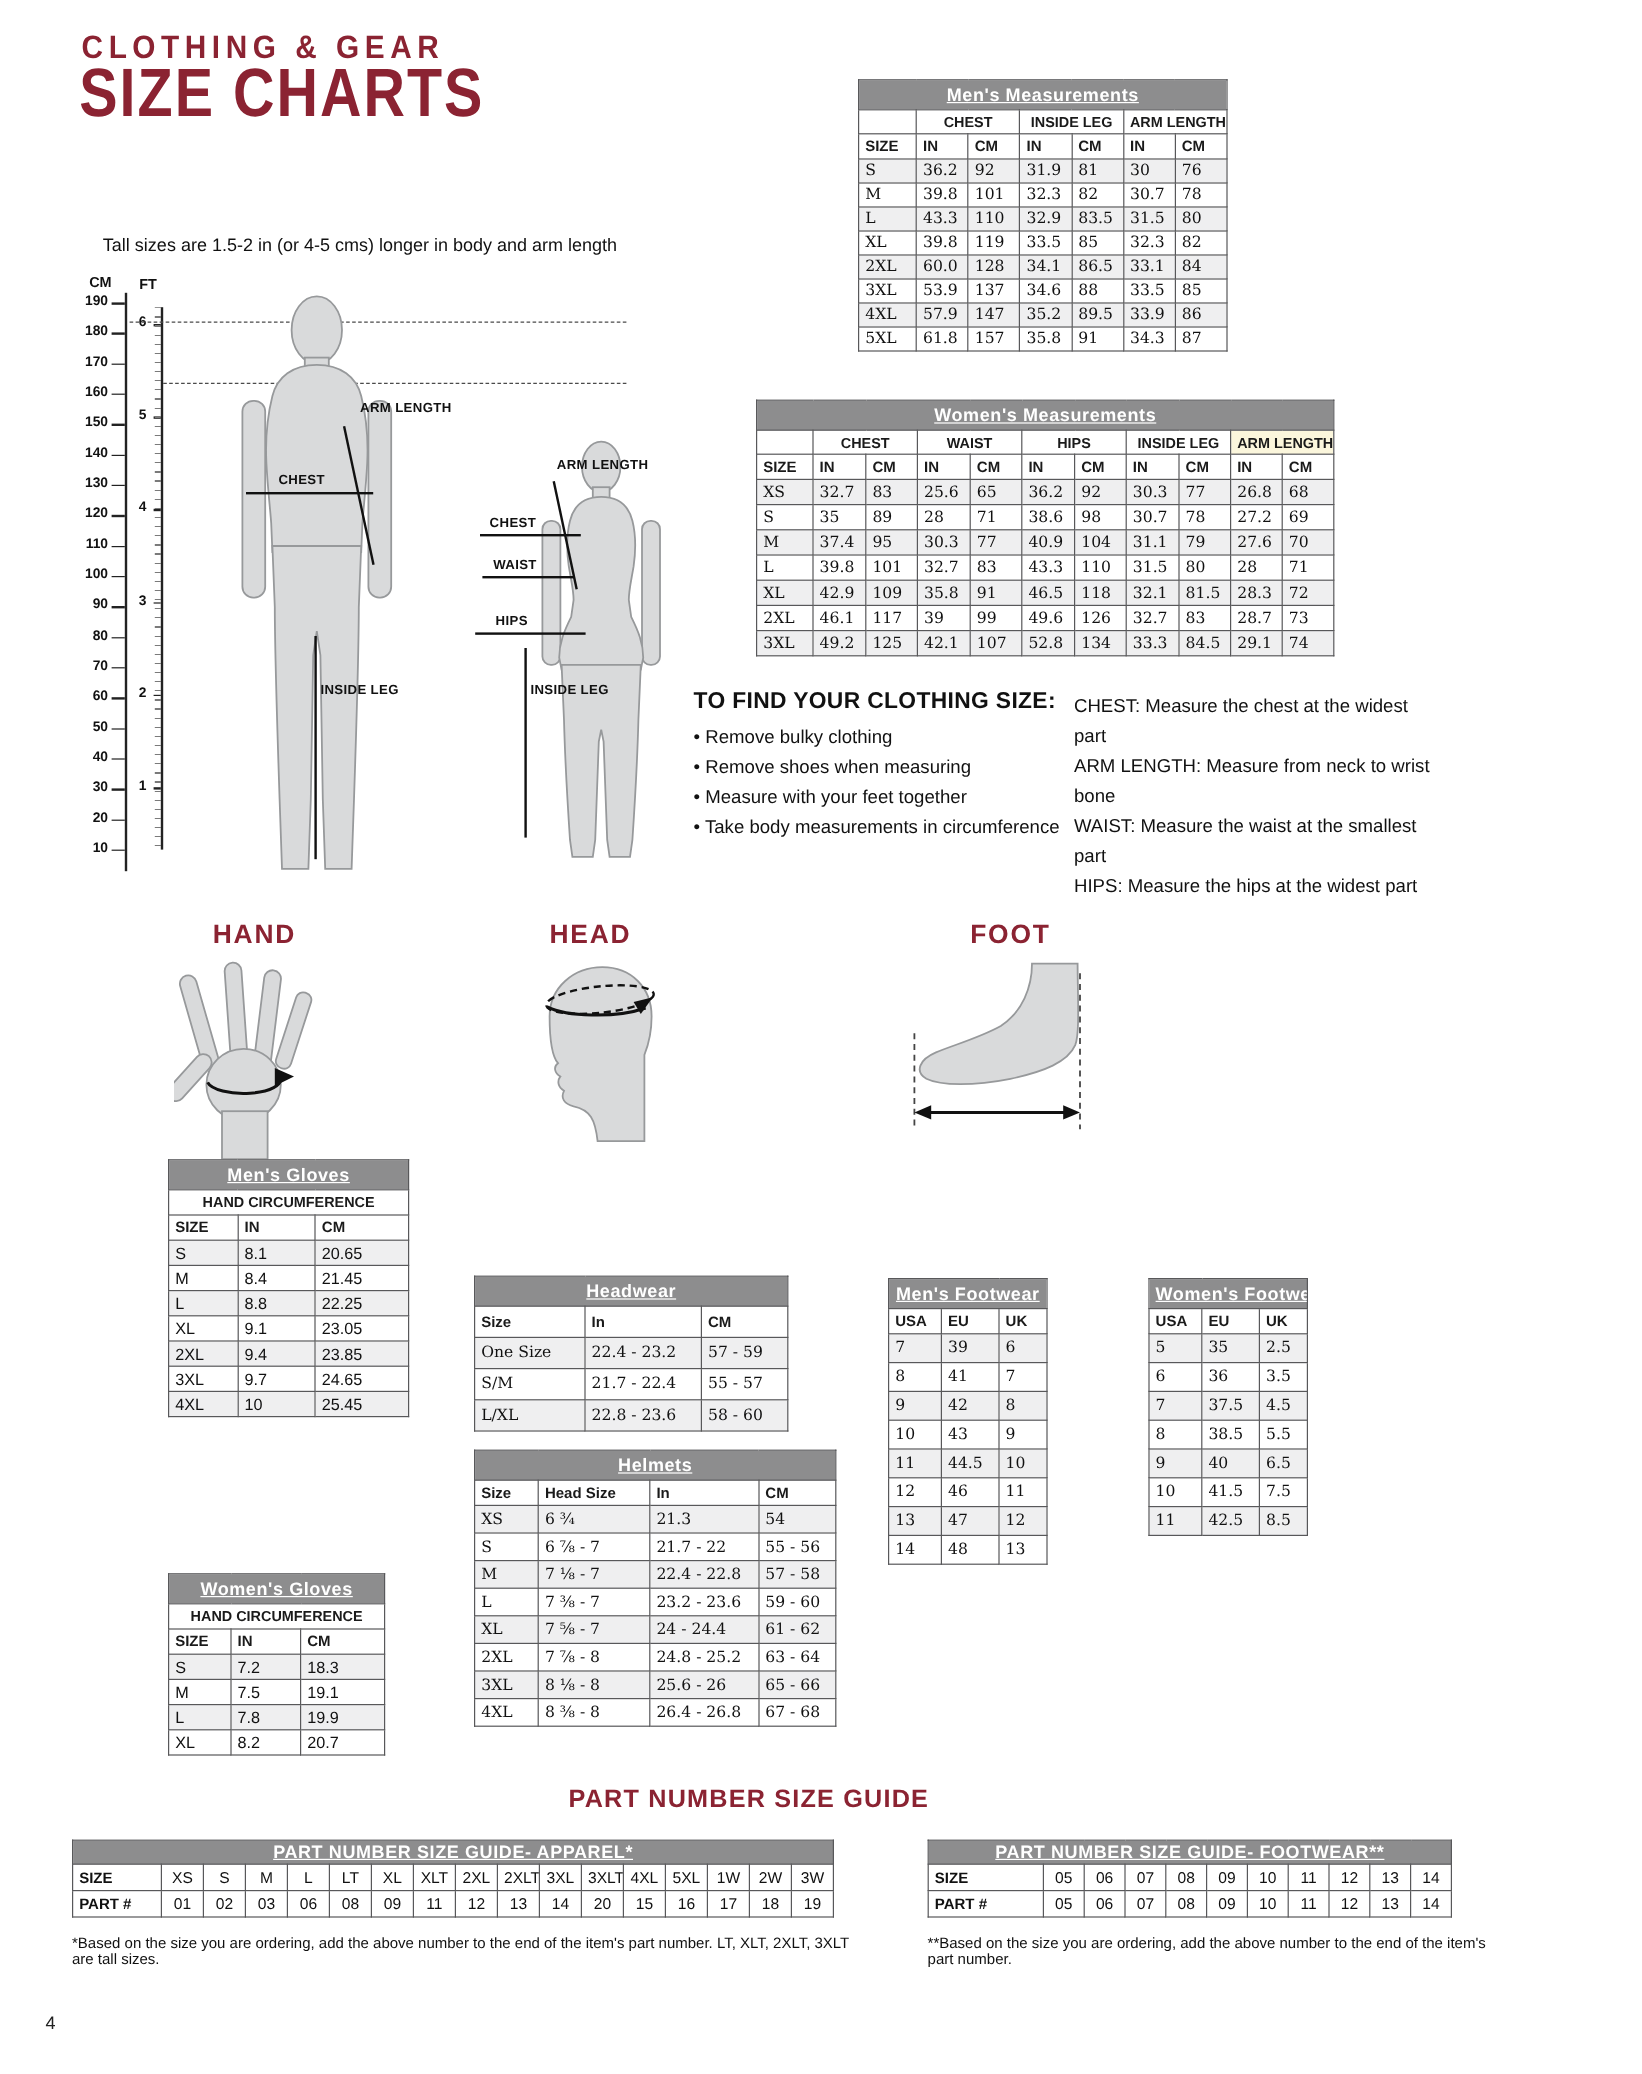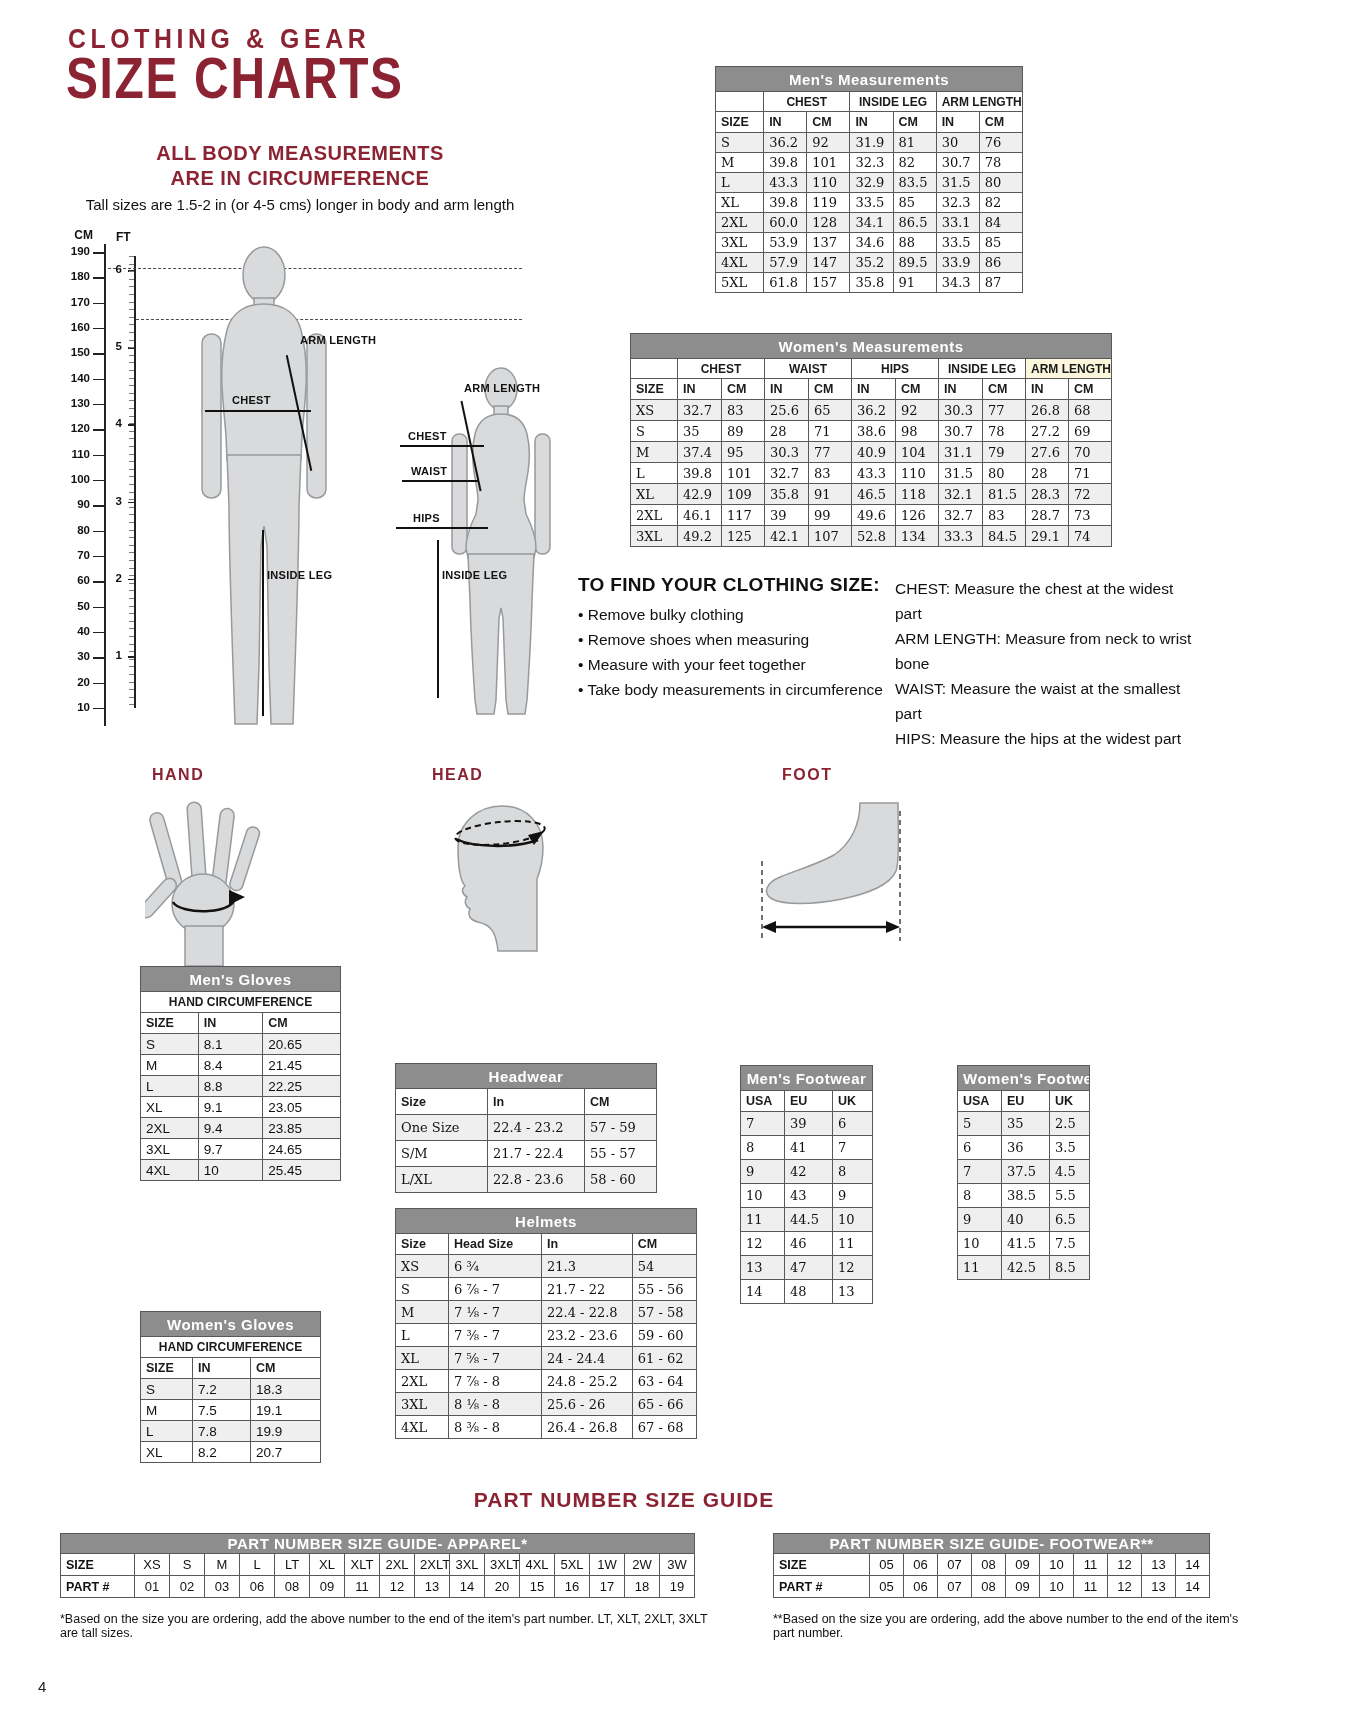--- a/index.html
+++ b/index.html
@@ -36,30 +36,30 @@
 
   
   #howto{position:absolute;left:578px;top:574px;width:310px;}
   #howto .h{font-size:19px;font-weight:700;letter-spacing:.3px;margin-bottom:6px;color:#111;}
   #howto .li-item{font-size:15.5px;font-weight:500;line-height:25px;color:#111;}
   #howto .li-item::before{content:"• ";}
   #defs{position:absolute;left:895px;top:576px;width:305px;}
   #defs .li-item{font-size:15.5px;font-weight:500;line-height:25px;color:#111;}
 
   
-  .sechead{position:absolute;width:120px;text-align:left;color:var(--maroon);
-           font-weight:800;font-size:16px;letter-spacing:1.5px;}
+  .sechead{position:absolute;width:120px;text-align:center;color:var(--maroon);
+           font-weight:800;font-size:22px;letter-spacing:1.5px;}
 
   
   .thost{position:absolute;}
   table.sizetable{border-collapse:collapse;table-layout:fixed;width:100%;}
   .sizetable th,.sizetable td{border:1px solid var(--line);padding:1px 5px;box-sizing:border-box;
       overflow:hidden;white-space:nowrap;text-align:left;font-weight:normal;}
   .sizetable .ttl{background:var(--grey);color:#fff;text-align:center;font-weight:700;
-      font-size:15px;height:25px;letter-spacing:.5px;}
+      font-size:15px;height:25px;letter-spacing:.5px;text-decoration:underline;}
   .sizetable .sub{background:#fff;text-align:center;font-weight:700;font-size:12px;height:21px;}
   .sizetable .grp{background:#fff;text-align:center;font-weight:700;font-size:12px;height:20px;}
   .sizetable .grp.hl{background:#fbf6dc;}
   .sizetable .col{background:#fff;font-weight:700;font-size:12.5px;height:21px;}
   .sizetable tbody td{font-size:13.5px;height:20px;color:#111;}
   .striped tbody tr:nth-child(odd) td{background:var(--alt);}
   .serifdata tbody td{font-family:"DejaVu Serif",serif;font-size:13px;}
   .sansdata tbody td{font-family:"Liberation Sans",sans-serif;}
   .rowlab{font-weight:700 !important;font-size:12.5px !important;font-family:"Liberation Sans",sans-serif !important;}
   .guide tbody td{text-align:center;height:22px;font-size:13px;}
@@ -89,24 +89,20 @@
   #fn-footwear{left:773px;top:1612px;width:470px;}
   .pagenum{position:absolute;left:38px;top:1678px;font-size:15px;color:#222;}
 </style>
 </head>
 <body>
 
 <div id="page">
 
   <div class="kicker">CLOTHING &amp; GEAR</div>
   <div class="title">SIZE CHARTS</div>
-  <div class="subtitle">
-    <div>ALL BODY MEASUREMENTS</div>
-    <div>ARE IN CIRCUMFERENCE</div>
-  </div>
   <div class="tallnote">Tall sizes are 1.5-2 in (or 4-5 cms) longer in body and arm length</div>
 
   <div id="diagram">
     <div class="scalehead" style="left:3px;top:0;width:30px;text-align:right;">CM</div>
     <div class="scalehead" style="left:56px;top:2px;">FT</div>
     <div id="ruler" style="position:absolute;inset:0;">
         <div class="cmlab" style="top: 17px;">190</div>
         <div class="cmtickline" style="top: 24px;"></div>
         <div class="cmlab" style="top: 42.33px;">180</div>
         <div class="cmtickline" style="top: 49.33px;"></div>

